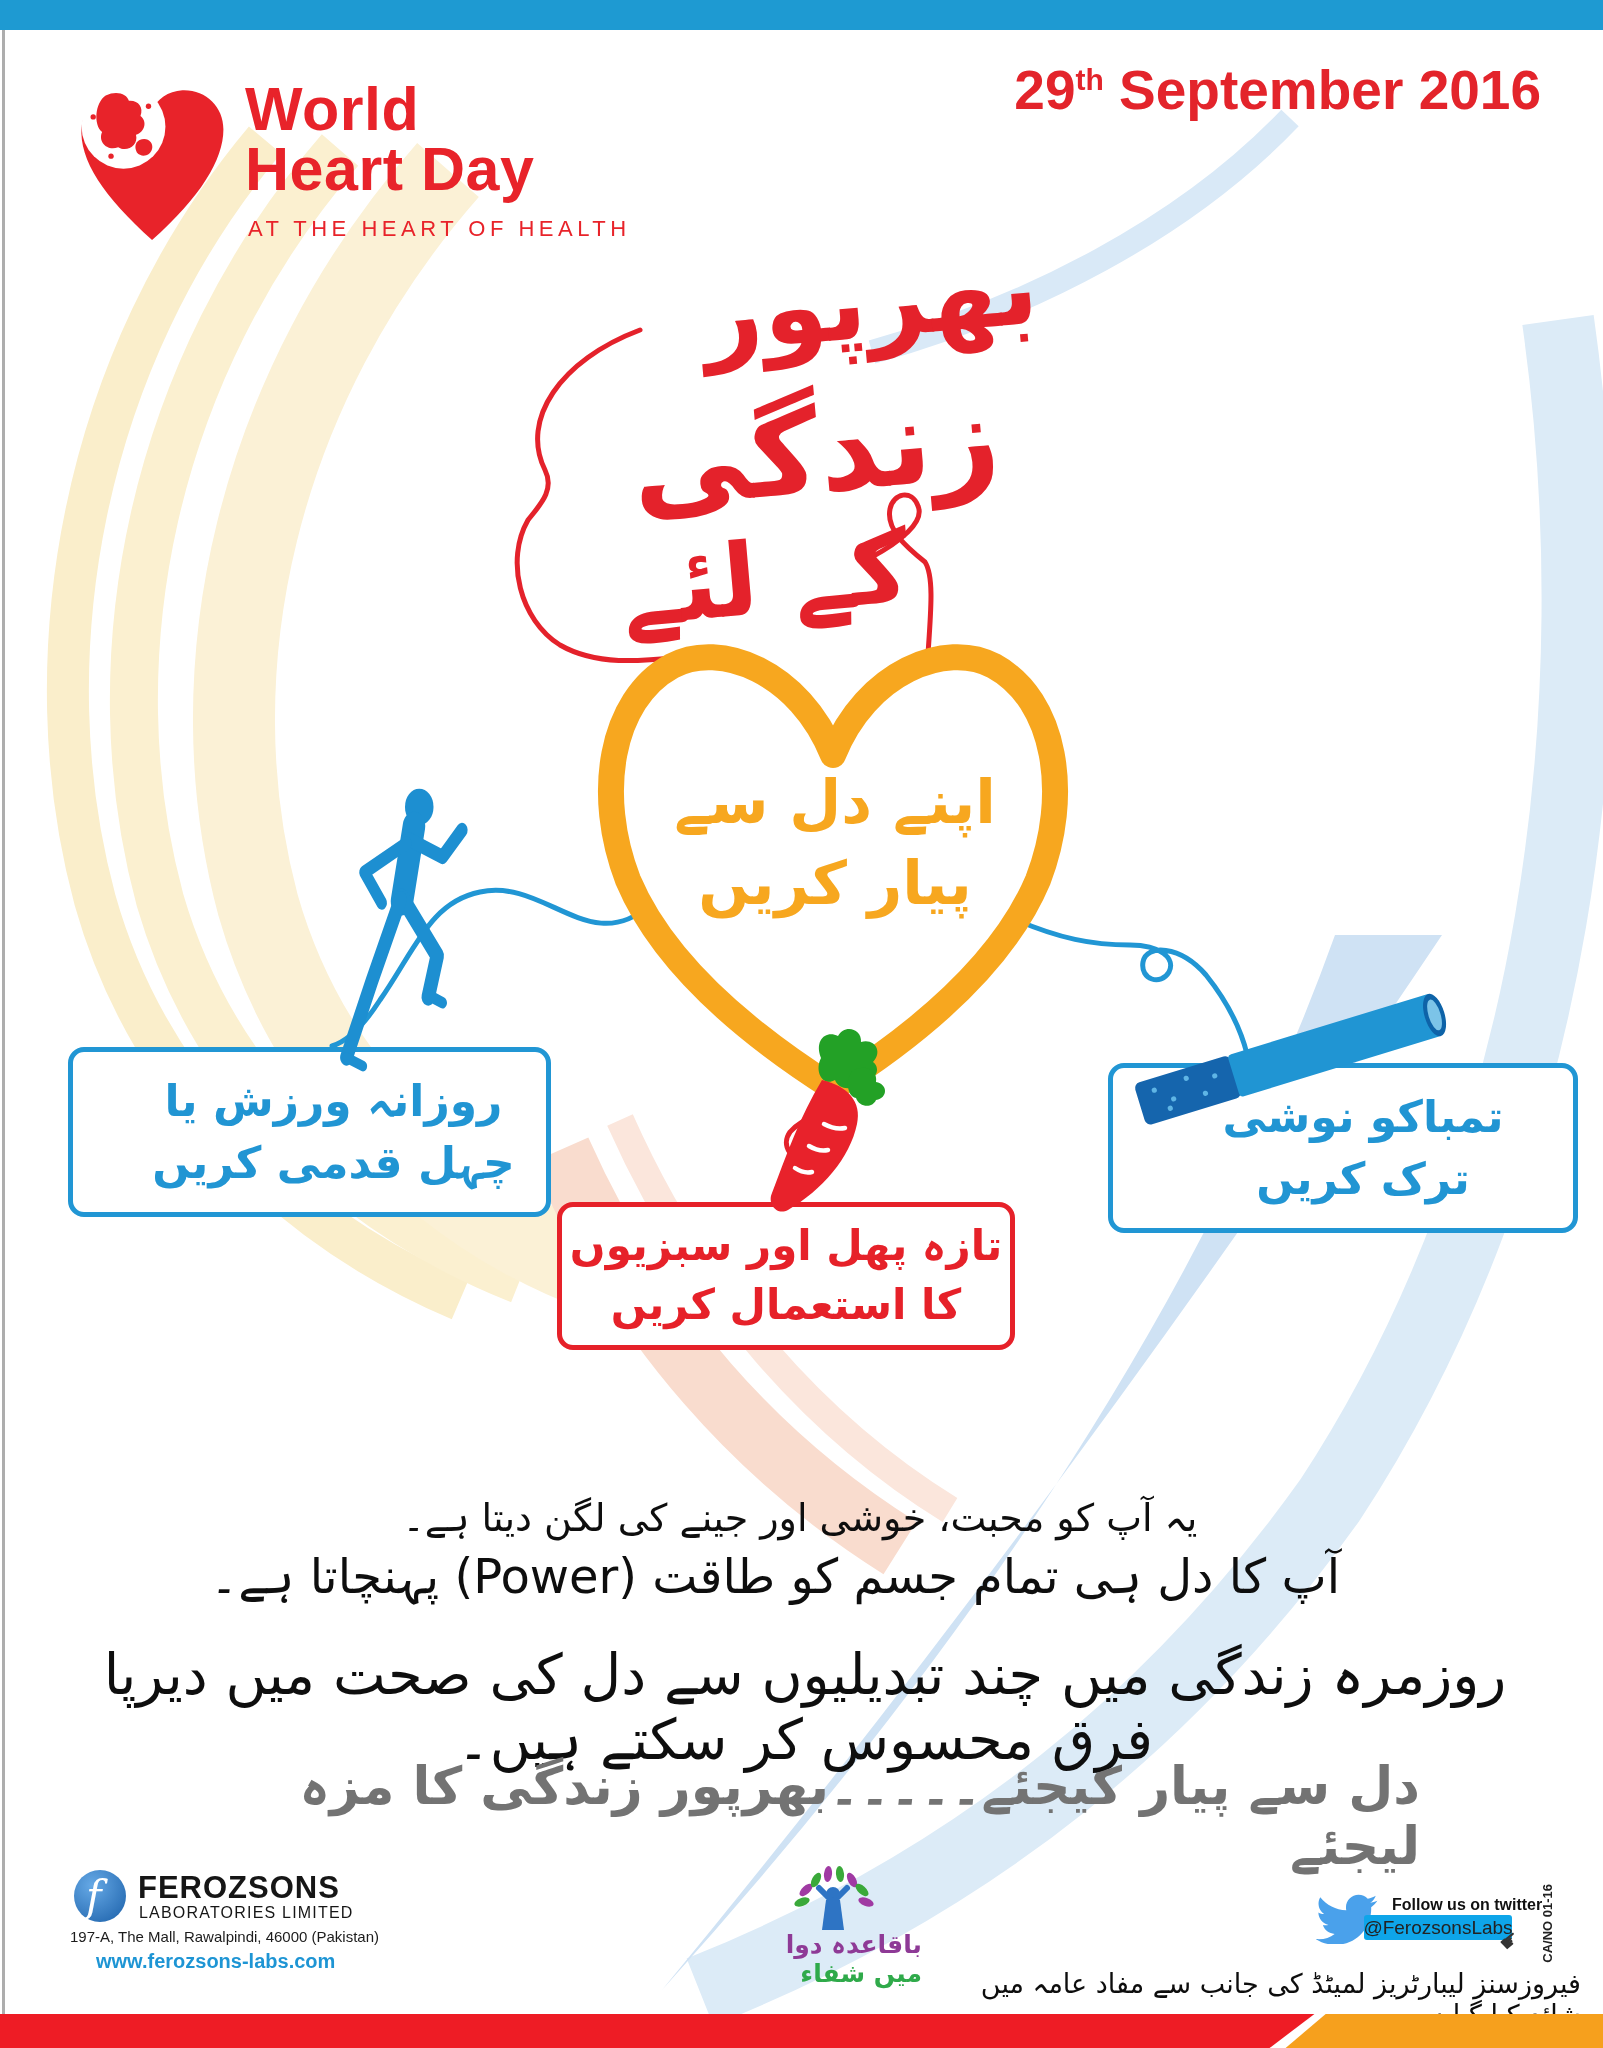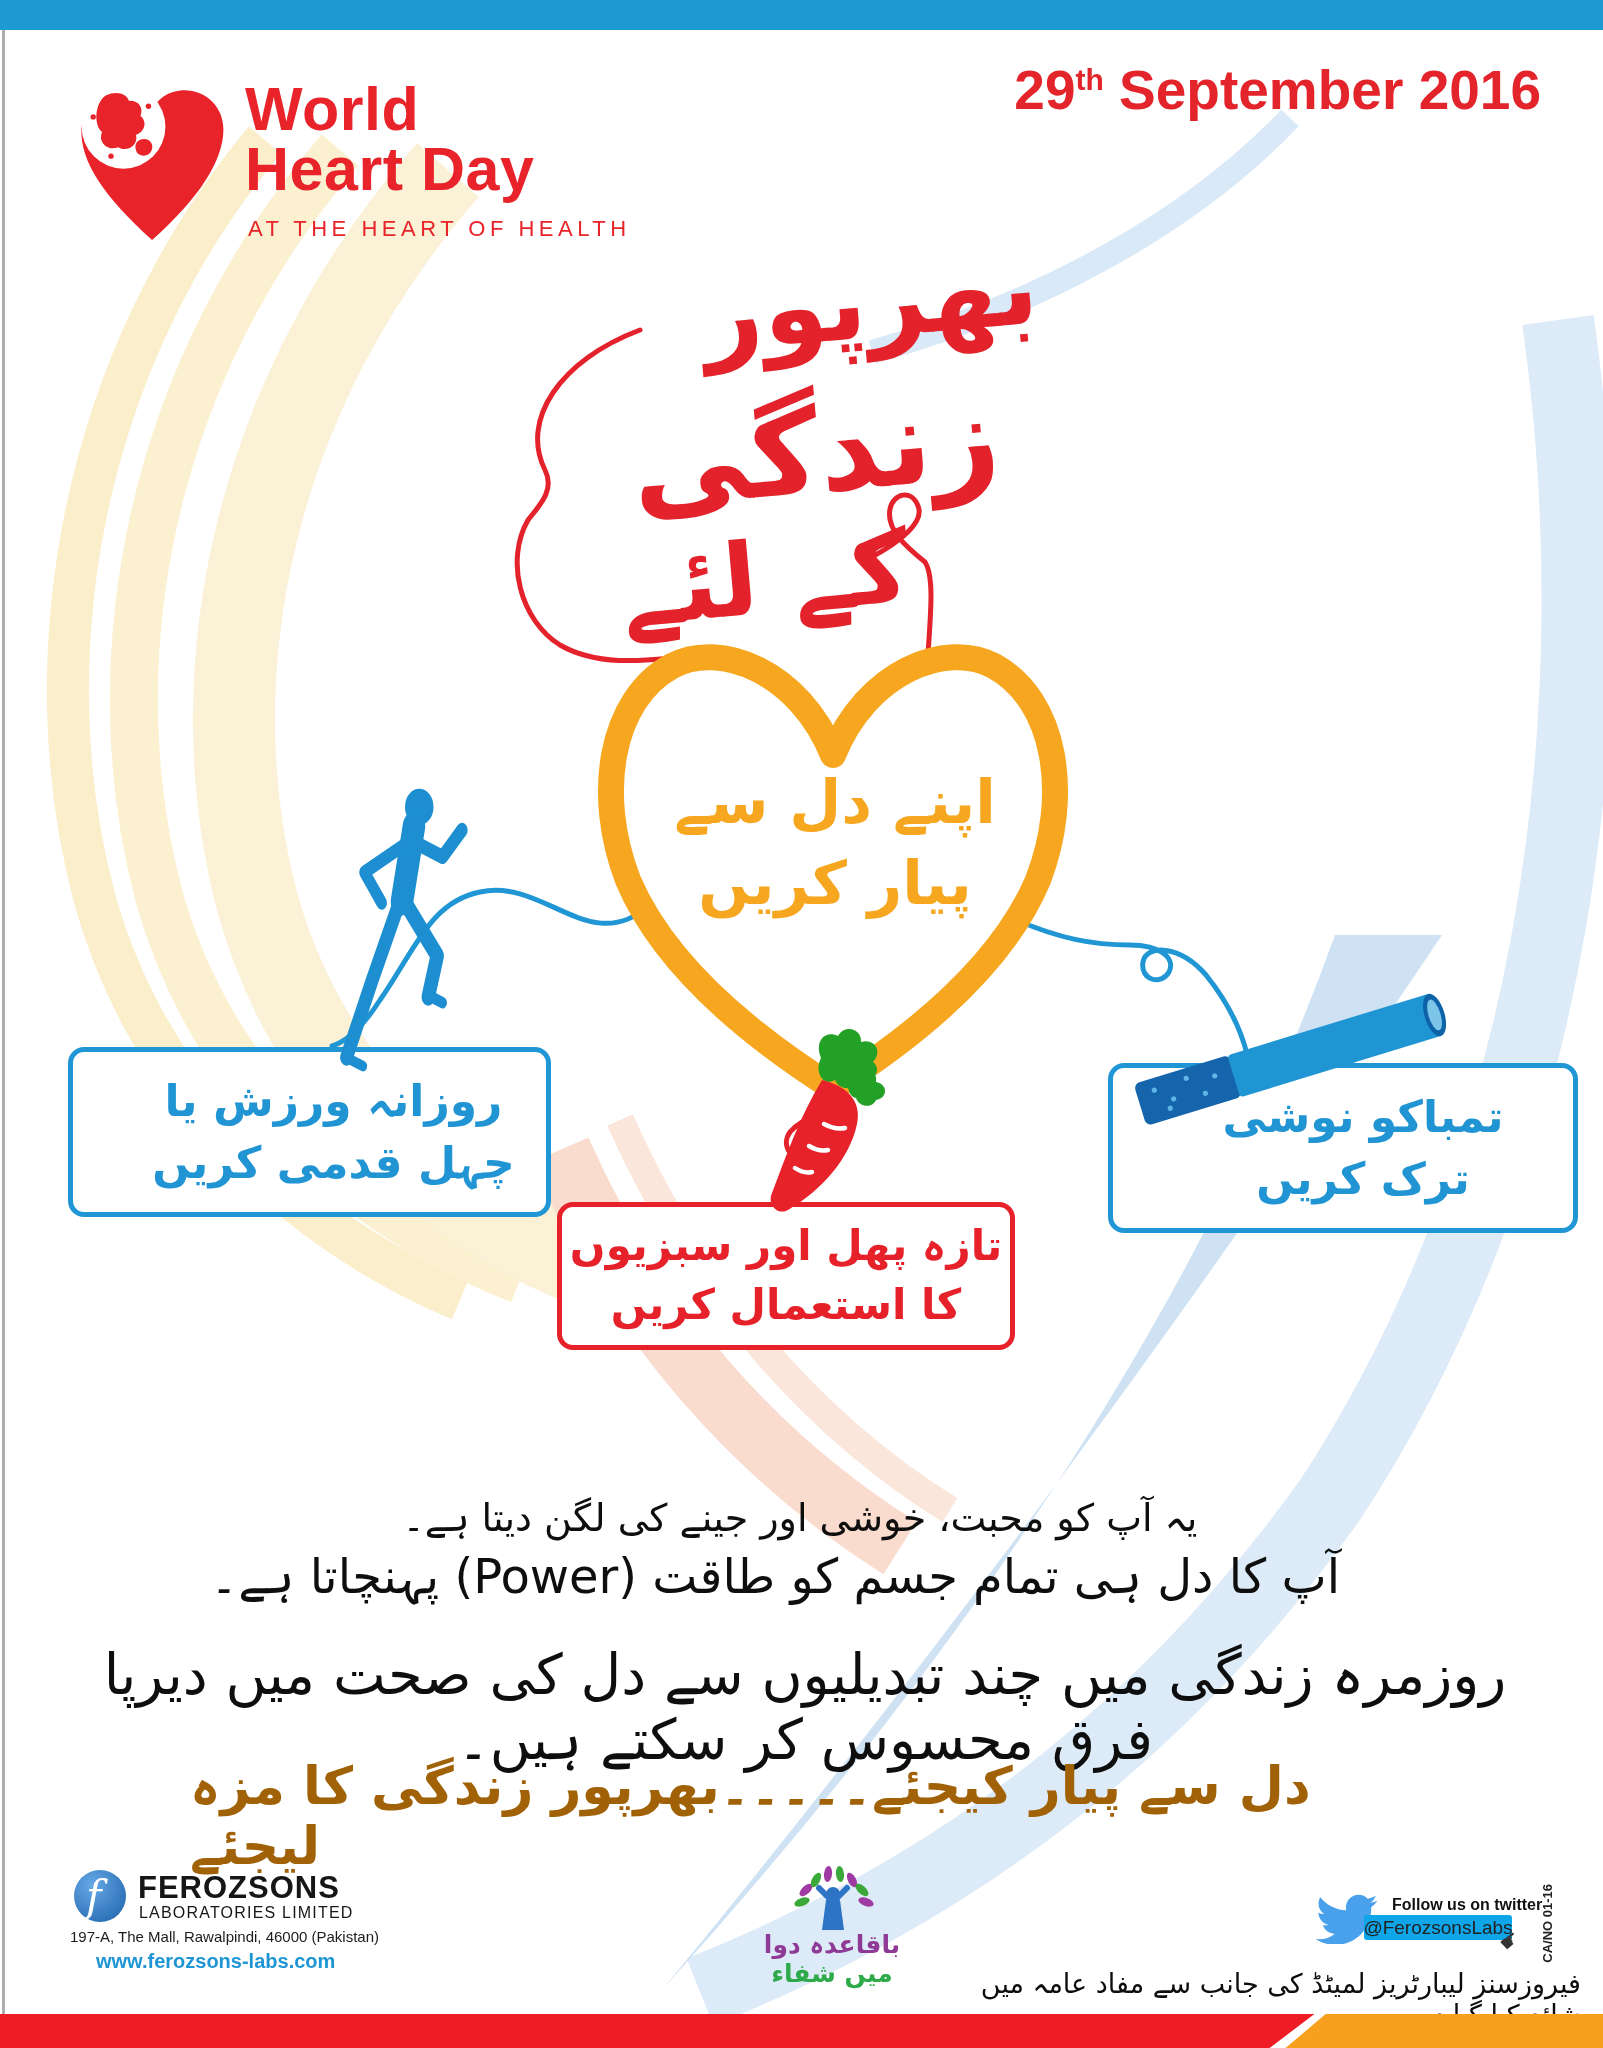--- a/index.html
+++ b/index.html
@@ -31,33 +31,33 @@
   .tip-box{background:#fff;border-radius:16px;display:flex;align-items:center;justify-content:center;
     text-align:center;font-weight:bold;line-height:1.4;}
   #tip-exercise{left:68px;top:1047px;width:425px;height:160px;border:5px solid #2196d4;color:#2195d3;font-size:44px;padding-left:48px;}
   #tip-diet{left:557px;top:1202px;width:448px;height:138px;border:5px solid #e62129;color:#e62129;font-size:42px;}
   #tip-smoking{left:1108px;top:1063px;width:420px;height:160px;border:5px solid #2196d4;color:#2195d3;font-size:44px;padding-left:40px;}
   
   .copy{color:#0e0e0e;text-align:center;}
   #body-1{left:200px;top:1496px;width:1200px;font-size:38px;}
   #body-2{left:150px;top:1548px;width:1250px;font-size:48px;}
   #body-3{left:90px;top:1642px;width:1430px;font-size:56px;}
-  #cta{left:190px;top:1756px;width:1230px;font-size:52px;color:#a16207;font-weight:bold;text-align:left;}
+  #cta{left:190px;top:1756px;width:1230px;font-size:52px;color:#737373;font-weight:bold;text-align:right;}
   
   #company{left:62px;top:1866px;width:300px;}
   #company-circle{position:absolute;left:12px;top:4px;width:52px;height:52px;border-radius:50%;
     background:radial-gradient(circle at 35% 30%,#66a9e6,#1a5fa8);}
   #company-monogram{position:absolute;left:24px;top:6px;color:#fff;font-size:42px;
     font-family:"DejaVu Serif",serif;font-style:italic;}
   #company-name{position:absolute;left:76px;top:4px;font-size:31px;font-weight:bold;color:#161616;letter-spacing:1px;}
   #company-type{position:absolute;left:77px;top:38px;font-size:16px;color:#161616;letter-spacing:1.2px;}
   #company-address{position:absolute;left:8px;top:62px;font-size:15px;color:#1c1c1c;white-space:nowrap;}
   #company-website{position:absolute;left:34px;top:84px;font-size:20px;font-weight:bold;color:#1e95d4;}
   
-  #slogan{left:742px;top:1866px;width:180px;text-align:center;}
+  #slogan{left:742px;top:1866px;width:180px;text-align:right;}
   #slogan-text1{color:#8e3a96;font-weight:bold;font-size:25px;margin-top:-4px;}
   #slogan-text2{color:#2faa4a;font-weight:bold;font-size:25px;}
   
   #twitter-label{left:1392px;top:1896px;font-size:16px;font-weight:bold;color:#111;}
   #twitter-handle{left:1364px;top:1915px;width:148px;height:25px;background:#0ea5e9;border-radius:3px;
     font-size:19px;color:#222;display:flex;align-items:center;justify-content:center;}
   #hand-cursor{left:1500px;top:1928px;font-size:22px;color:#333;transform:rotate(-40deg);}
   #print-code{left:1540px;top:1884px;writing-mode:vertical-rl;transform:rotate(180deg);
     font-size:13px;font-weight:bold;color:#222;}
   

